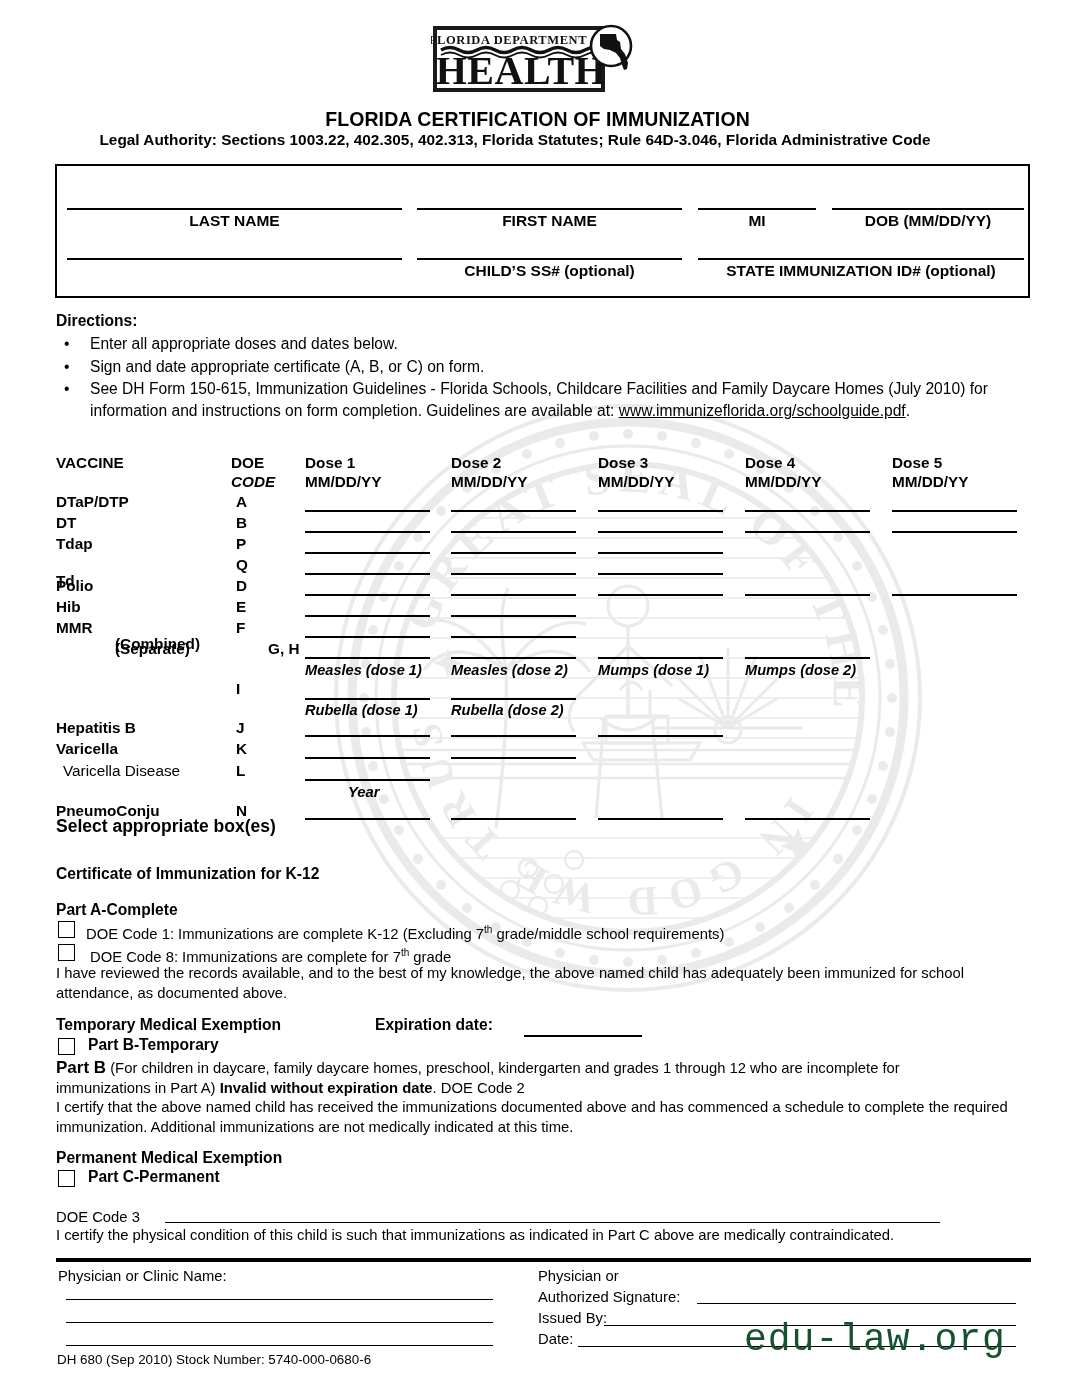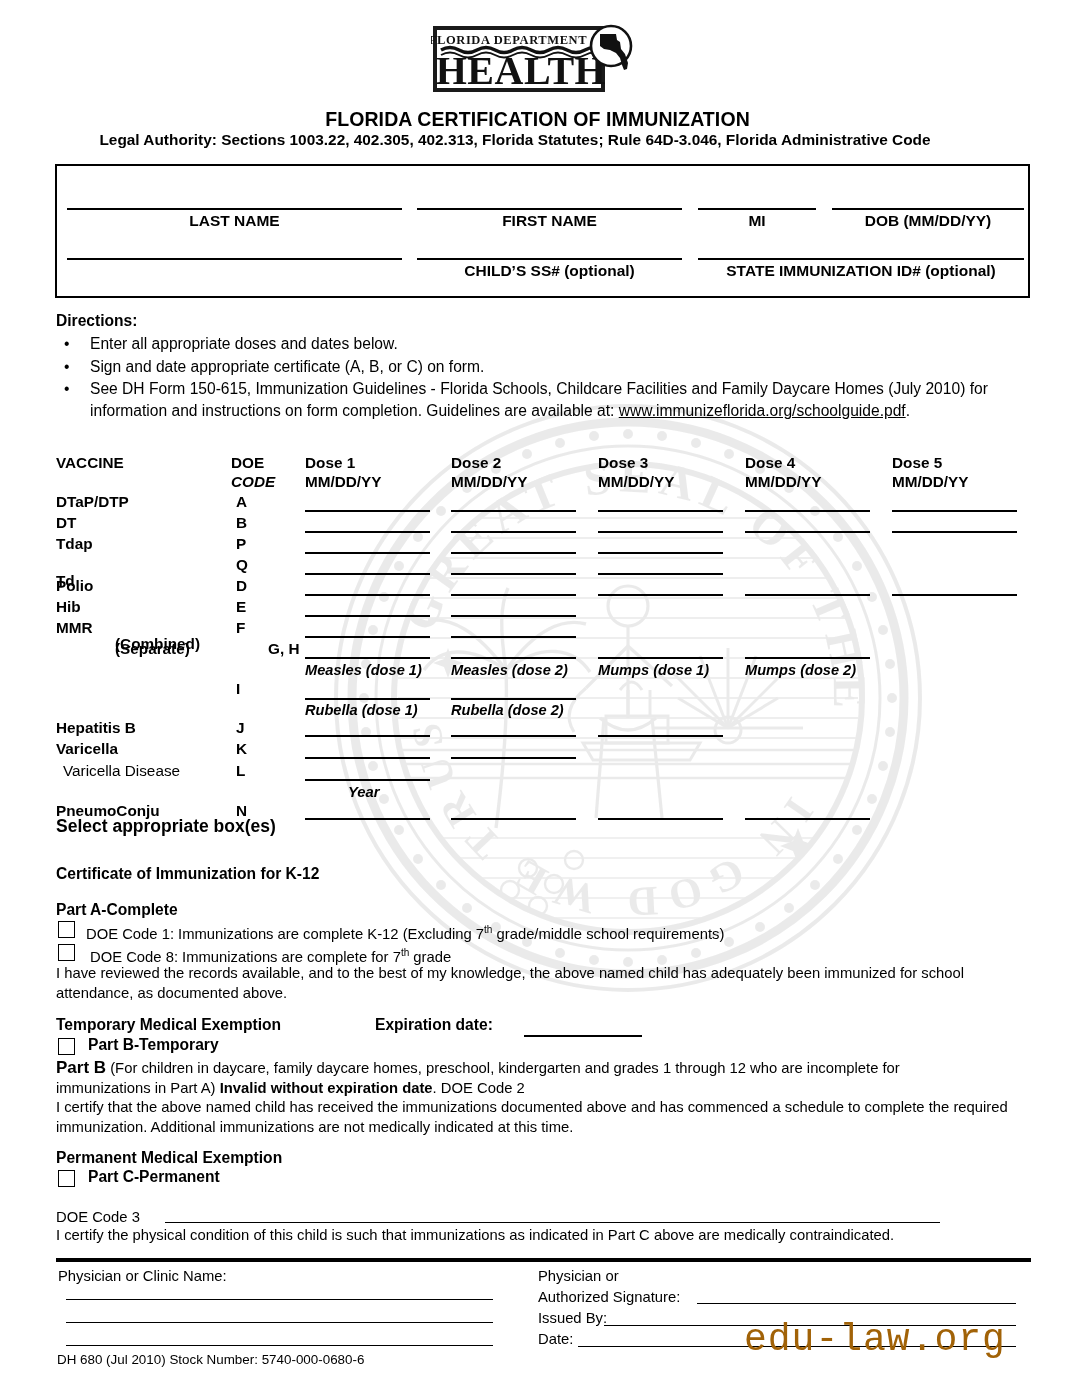--- a/index.html
+++ b/index.html
@@ -99,21 +99,21 @@
     position: absolute; left: 56px; top: 1258px; width: 975px;
     border-bottom: 4px solid #000; height: 0;
   }
   .foot-txt { position: absolute; font-size: 14.8px; white-space: nowrap; }
   .foot-line { position: absolute; border-bottom: 1.9px solid #000; height: 0; }
   .stock { position: absolute; left: 57px; top: 1352px; font-size: 13.4px; }
 
   .wm-url {
     position: absolute; left: 744px; top: 1318px;
     font-family: "Liberation Mono", monospace;
-    font-size: 38px; color: #a16207; letter-spacing: 1px;
+    font-size: 38px; color: #14532d; letter-spacing: 1px;
     white-space: nowrap;
   }
 </style>
 </head>
 <body>
 
 <svg id="seal-watermark" viewBox="0 0 600 600" xmlns="http://www.w3.org/2000/svg">
   <defs>
     <clipPath id="innerClip">
         <circle cx="300" cy="300" r="232"></circle>
@@ -504,15 +504,15 @@
   <div class="foot-line" style="left:697px; top:1303px; width:319px;"></div>
 
   <div class="foot-txt" style="left:538px; top:1310px;">Issued By:</div>
   <div class="foot-line" style="left:604px; top:1325px; width:412px;"></div>
 
   <div class="foot-txt" style="left:538px; top:1331px;">Date:</div>
   <div class="foot-line" style="left:578px; top:1346px; width:438px;"></div>
 
   <div class="wm-url">edu-law.org</div>
 
-  <div class="stock">DH 680 (Jul 2010) Stock Number:  5740-000-0680-6</div>
+  <div class="stock">DH 680 (Sep 2010) Stock Number:  5740-000-0680-6</div>
 
 </div>
 
 </body></html>

